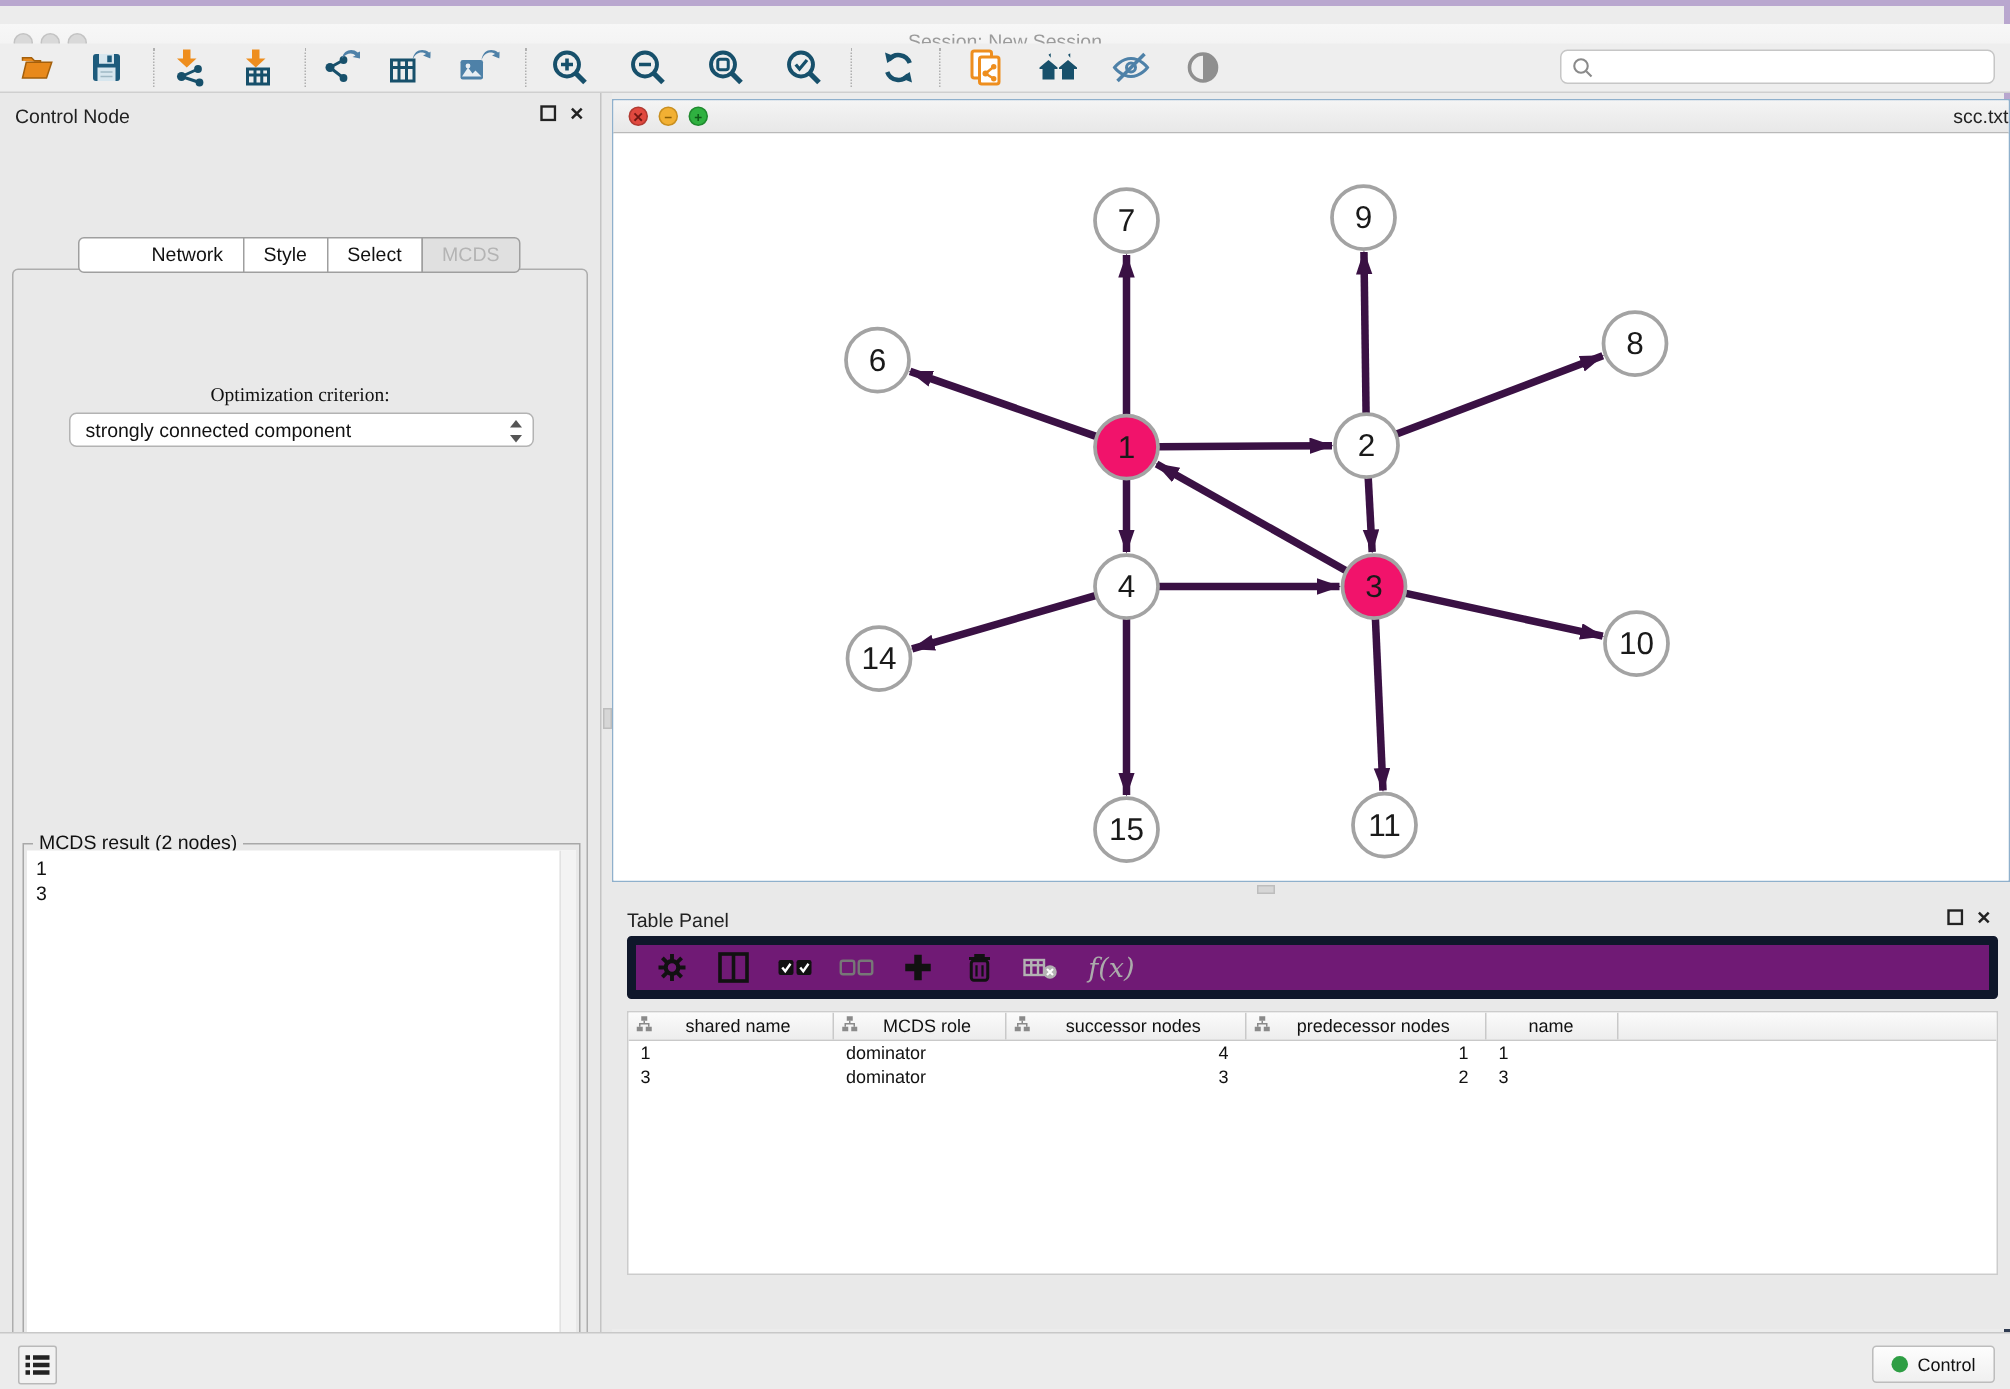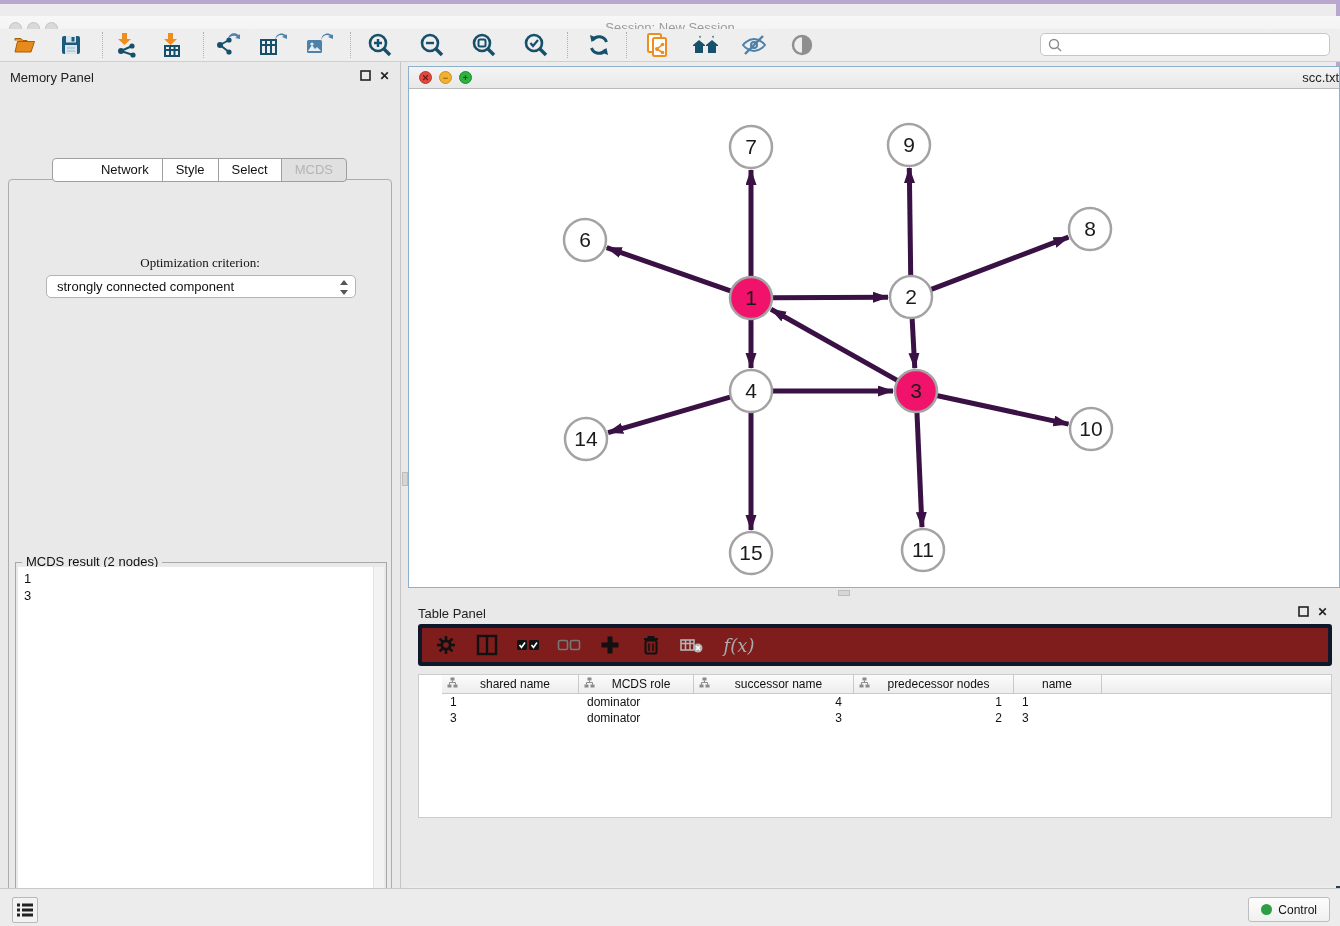--- a/index.html
+++ b/index.html
@@ -65,26 +65,26 @@
   .net-frame { left:408px; top:66px; width:932px; height:522px; border:1px solid #8fb0cc; background:#fff; }
   .net-titlebar { height:22px; background:linear-gradient(#f4f4f4,#e8e8e8); border-bottom:1px solid #b9b9b9;
     position:relative; }
   .net-title { width:100%; text-align:right; font-size:13px; line-height:21px; color:#222; }
   .net-traffic { position:absolute; top:4px; width:13px; height:13px; border-radius:50%;
     font-size:9px; font-weight:bold; text-align:center; line-height:12px; }
   .net-canvas { position:absolute; left:0; top:22px; width:930px; height:498px; background:#fff; }
 
   
   .table-panel { left:408px; top:598px; width:932px; height:288px; background:#e9e9e9; }
-  .tp-toolbar { position:absolute; left:10px; top:26px; width:914px; height:42px; background:#7f1d1d;
-    border:4px solid #0f172a; border-radius:3px; display:flex; align-items:center; gap:17px; padding-left:12px; }
+  .tp-toolbar { position:absolute; left:10px; top:26px; width:914px; height:42px; background:#701a75;
+    border:6px solid #0f172a; border-radius:3px; display:flex; align-items:center; gap:17px; padding-left:12px; }
   .tp-ico { display:flex; align-items:center; justify-content:center; width:24px; height:24px; }
   .fx { font-family:"DejaVu Serif", serif; font-style:italic; font-size:18px; color:#ababab; }
-  .tbl-wrap { position:absolute; left:10px; top:76px; width:914px; height:144px; background:#fff;
-    border:1px solid #cccccc; overflow:hidden;padding-left:23px; }
+  .tbl-wrap { position:absolute; left:10px; top:76px; width:914px; height:176px; background:#fff;
+    border:1px solid #cccccc; overflow:hidden; }
   .tbl-header { display:flex; height:19px; background:linear-gradient(#fbfbfb,#ededed);
     border-bottom:1px solid #c9c9c9; }
   .th-cell { display:flex; align-items:center; border-right:1px solid #c9c9c9; font-size:12px; color:#111;
     position:relative; padding-left:5px; }
   .th-label { flex:1; text-align:center; padding-right:6px; }
   .tbl-row { display:flex; height:16px; font-size:12px; color:#111; }
   .td-cell { padding:1px 12px 0 8px; overflow:hidden; white-space:nowrap; }
   .tp-tabs { position:absolute; bottom:6px; width:100%; display:flex; justify-content:center; }
   .statusbar { left:0; top:888px; width:1340px; height:38px; background:#ececec; border-top:1px solid #c8c8c8; }
   .sq-btn { position:absolute; left:12px; top:8px; width:26px; height:26px; background:#f2f2f2;
@@ -245,21 +245,21 @@
     <svg width="16" height="16" viewBox="0 0 16 16">
         <circle cx="7" cy="7" r="4.5" stroke="#8a8a8a" stroke-width="1.4" fill="none"></circle>
         <line x1="10.5" y1="10.5" x2="14" y2="14" stroke="#8a8a8a" stroke-width="1.4"></line>
       </svg>
     <input placeholder="" style="">
   </div>
 </div>
 
 <div class="abs control-panel">
   <div class="panel-head">
-    <span class="panel-title">Memory Panel</span>
+    <span class="panel-title">Control Node</span>
     <span class="head-ico" style="right:28px">
       <svg width="11" height="11" viewBox="0 0 11 11">
           <rect x="1" y="1" width="9" height="9" fill="none" stroke="#222" stroke-width="1.6"></rect>
         </svg>
     </span>
     <span class="head-ico" style="right:9px">✕</span>
   </div>
   <div class="tabrow">
       <div class="tab">Network</div>
       <div class="tab">Style</div>
@@ -453,21 +453,21 @@
         </div>
         <div class="th-cell" style="width: 160px;">
           <span><svg width="11" height="11" viewBox="0 0 11 11">
               <g fill="#8a8a8a">
                 <rect x="3.5" y="0.5" width="4" height="3"></rect>
                 <rect x="0.5" y="7.5" width="4" height="3"></rect>
                 <rect x="6.5" y="7.5" width="4" height="3"></rect>
               </g>
               <path d="M5.5 3.5v2M2.5 7.5v-2h6v2" stroke="#8a8a8a" fill="none"></path>
             </svg></span>
-          <span class="th-label">successor name</span>
+          <span class="th-label">successor nodes</span>
         </div>
         <div class="th-cell" style="width: 160px;">
           <span><svg width="11" height="11" viewBox="0 0 11 11">
               <g fill="#8a8a8a">
                 <rect x="3.5" y="0.5" width="4" height="3"></rect>
                 <rect x="0.5" y="7.5" width="4" height="3"></rect>
                 <rect x="6.5" y="7.5" width="4" height="3"></rect>
               </g>
               <path d="M5.5 3.5v2M2.5 7.5v-2h6v2" stroke="#8a8a8a" fill="none"></path>
             </svg></span>

